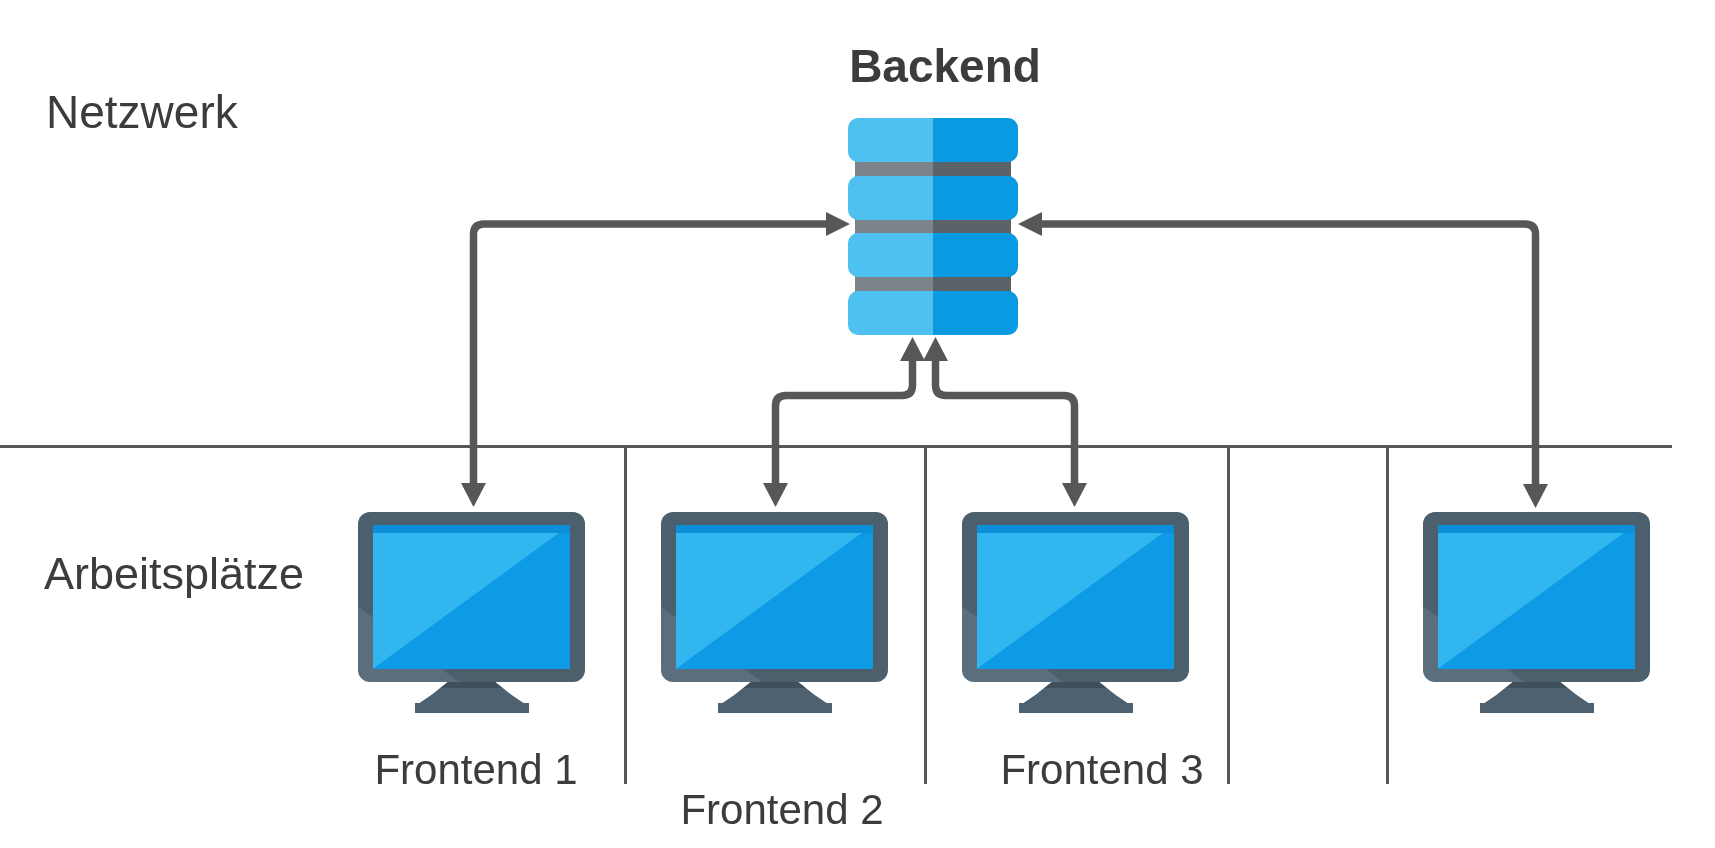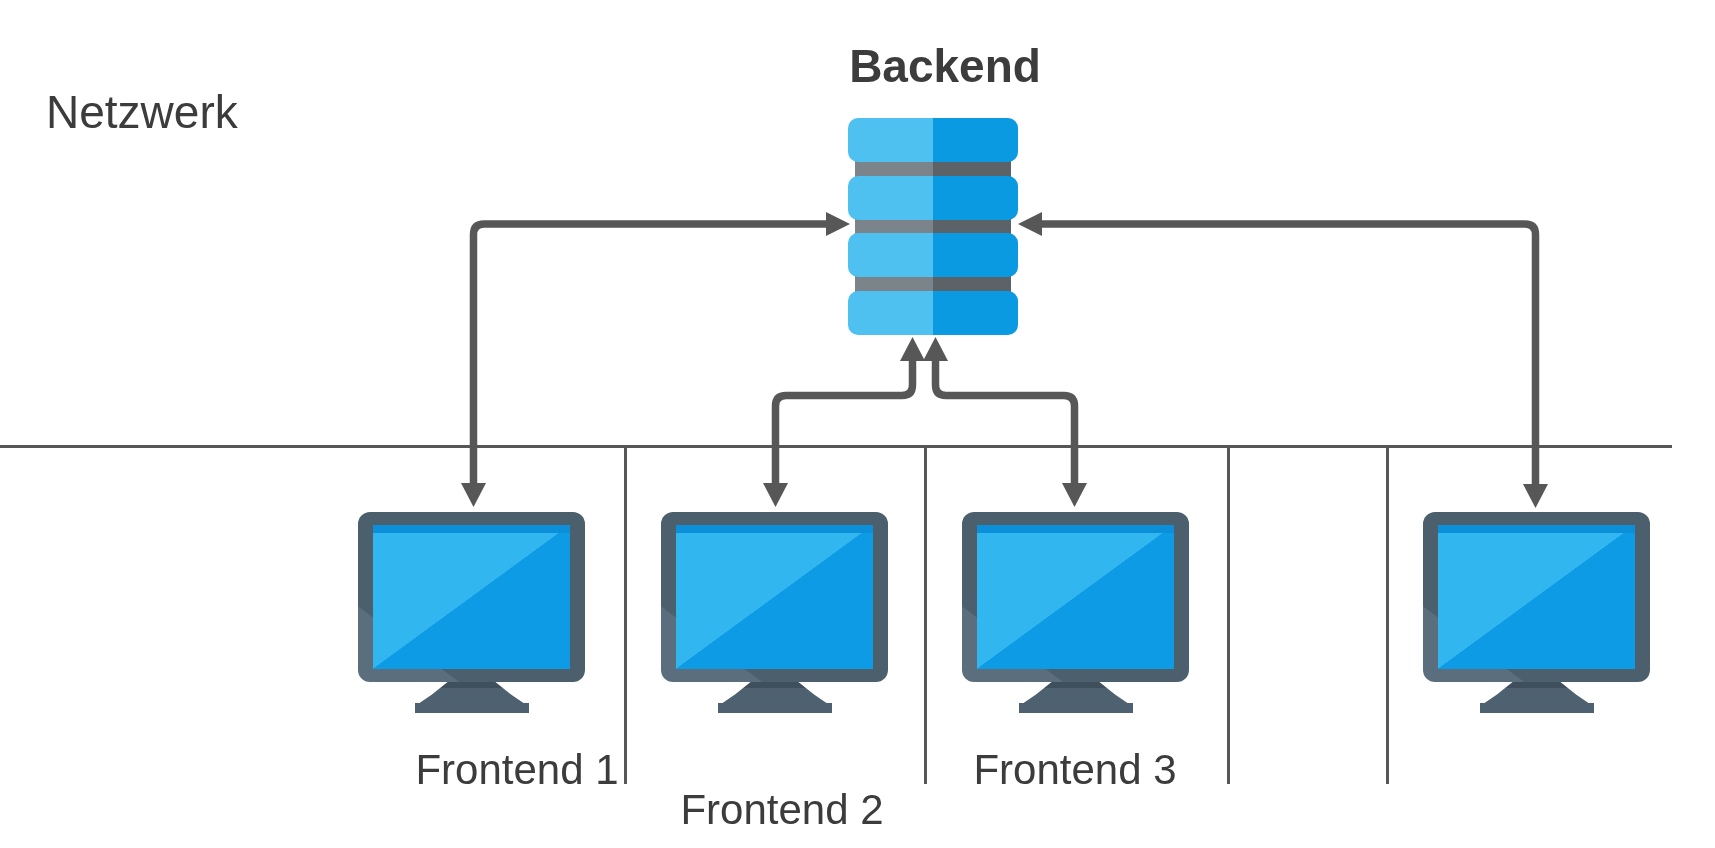--- a/index.html
+++ b/index.html
@@ -12,21 +12,21 @@
     padding-left:44px;
   }
   .arrows-svg{position:absolute;left:0;top:0;width:1715px;height:848px;}
 
   
   .txt{position:absolute;color:#3C3C3C;line-height:1;white-space:nowrap;}
   .zone-netzwerk{left:46px;top:89px;font-size:46px;}
   .zone-arbeitsplaetze{left:44px;top:551px;font-size:45px;}
   .backend-title{left:945px;top:43px;font-size:46px;transform:translateX(-50%);font-weight:bold;}
   .ws-label{top:749px;font-size:42px;transform:translateX(-50%);}
-  .lbl-c1{left:476px;margin-left:41px;} .lbl-c2{left:782px;margin-top:40px;} .lbl-c3{left:1075px;} .lbl-c4{left:1540px;}
+  .lbl-c1{left:476px;} .lbl-c2{left:782px;margin-top:40px;} .lbl-c3{left:1102px;} .lbl-c4{left:1540px;}
 
   
   .db{position:absolute;left:848px;top:118px;width:170px;height:217px;}
   .db-back{position:absolute;left:7px;right:7px;top:20px;bottom:20px;
     background:linear-gradient(to right,#7B848B 50%,#5B6368 50%);}
   .db-disk{position:absolute;left:0;width:170px;height:44px;border-radius:10px;
     background:linear-gradient(to right,#4FC1F0 50%,#0A9AE2 50%);}
   .db-disk:nth-of-type(2){top:0;}
   .db-disk:nth-of-type(3){top:58px;}
   .db-disk:nth-of-type(4){top:115px;}
@@ -72,20 +72,21 @@
     <path d="M912.5 356 L912.5 385 Q912.5 395.5 902 395.5 L786 395.5 Q775.5 395.5 775.5 406 L775.5 486" stroke="#575757" stroke-width="7.5" fill="none"></path>
     <polygon points="912.5,337 900,361 925,361" fill="#575757"></polygon>
     <polygon points="775.5,507 763,483 788,483" fill="#575757"></polygon>
 
     <path d="M935.5 356 L935.5 385 Q935.5 395.5 946 395.5 L1064 395.5 Q1074.5 395.5 1074.5 406 L1074.5 487" stroke="#575757" stroke-width="7.5" fill="none"></path>
     <polygon points="935.5,337 923,361 948,361" fill="#575757"></polygon>
     <polygon points="1074.5,507 1062,483 1087,483" fill="#575757"></polygon>
   </svg>
 
   <div class="txt zone-netzwerk">Netzwerk</div>
+  <div class="txt zone-arbeitsplaetze">Arbeitsplätze</div>
 
   <div class="txt backend-title">Backend</div>
   <div class="db">
     <div class="db-back"></div>
     <div class="db-disk"></div>
     <div class="db-disk"></div>
     <div class="db-disk"></div>
     <div class="db-disk"></div>
   </div>
 

